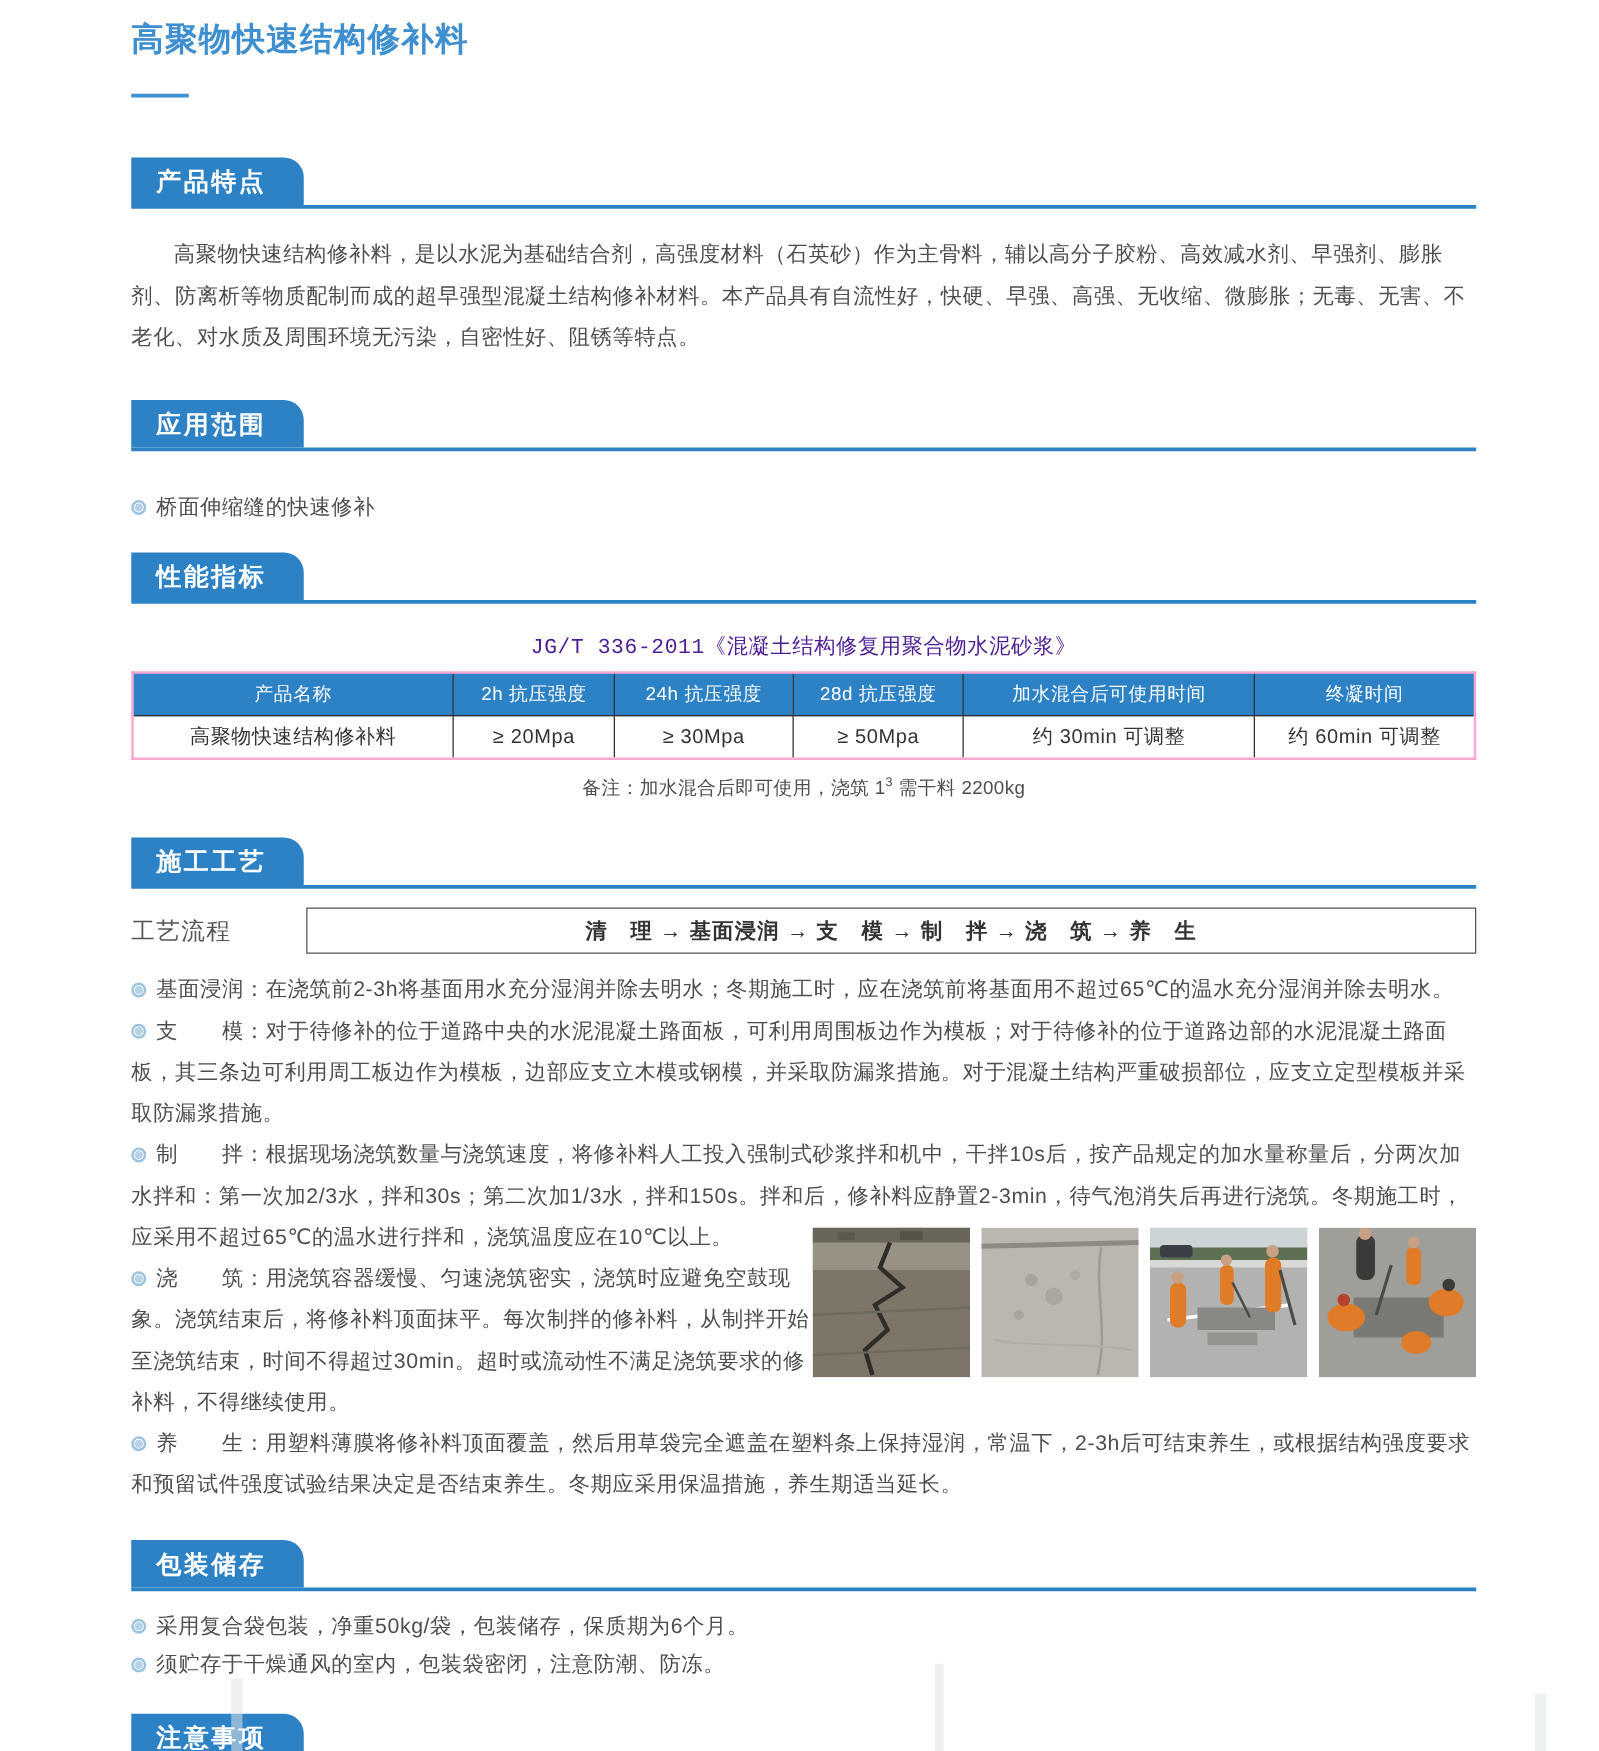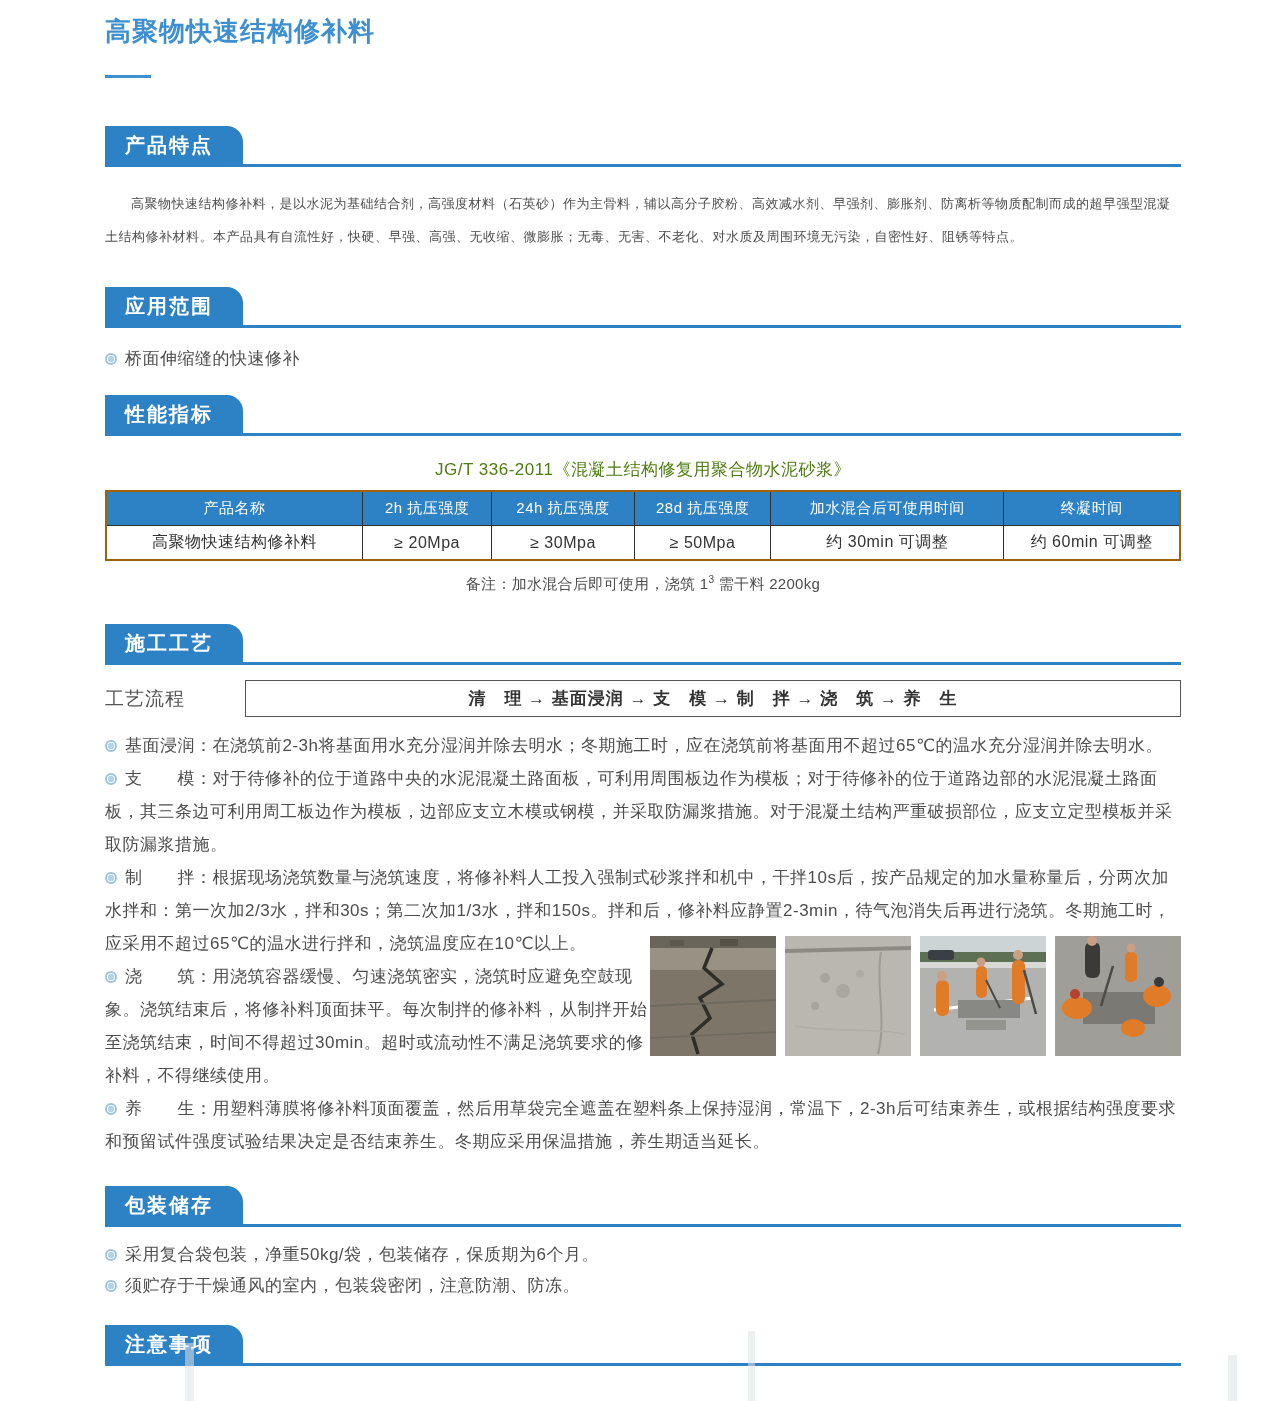--- a/index.html
+++ b/index.html
@@ -27,36 +27,36 @@
     padding:6px 30px 5px 20px;border-radius:0 16px 0 0;
   }
   .mt-feat{margin-top:48px;}
   .mt-app{margin-top:34px;}
   .mt-perf{margin-top:20px;}
   .mt-proc{margin-top:30px;}
   .mt-pack{margin-top:28px;}
   .mt-note{margin-top:24px;}
 
   .lead{
-    font-size:13px;line-height:33px;letter-spacing:.5px;
+    font-size:17px;line-height:33px;letter-spacing:.5px;
     margin:20px 0 0;text-indent:2em;color:var(--body_text);
   }
 
   .bullet{font-size:17px;line-height:33px;letter-spacing:.5px;margin:0;color:var(--body_text);}
   .bicon{
     display:inline-block;width:12px;height:12px;border:2px solid var(--bullet_ring);
     border-radius:50%;background:radial-gradient(circle,#b5d3e6 0 3px,#ffffff 3.5px);
     margin-right:8px;vertical-align:-1px;flex:none;
   }
 
   .apps-row{display:flex;margin-top:14px;}
-  .apps-row .app-first{width:305px;flex:none;}
-
-  .standard{font-size:17px;text-align:center;margin:22px 0 0;color:#4d7c0f;letter-spacing:.5px;}
-  table.spec{width:100%;border-collapse:collapse;margin-top:9px;border:2px solid #a16207;}
+  .apps-row .app-first{width:305px;flex:none;margin-top:14px;}
+
+  .standard{font-size:17px;text-align:center;margin:22px 0 0;color:#4c1d95;letter-spacing:.5px;font-family:Liberation Mono, monospace;}
+  table.spec{width:100%;border-collapse:collapse;margin-top:9px;border:2px solid #f9a8d4;}
   table.spec th{
     background:var(--accent);color:#fff;font-size:15px;font-weight:normal;
     padding:7px 2px;border:1.5px solid #2e2e2e;letter-spacing:.5px;
   }
   table.spec td{
     font-size:16px;color:#333;text-align:center;padding:6px 2px;
     border:1.5px solid #2e2e2e;letter-spacing:.5px;
   }
   .remark{font-size:15px;margin:13px 0 0;color:var(--body_text);letter-spacing:.3px;text-align:center;}
   .remark sup{font-size:10px;}

